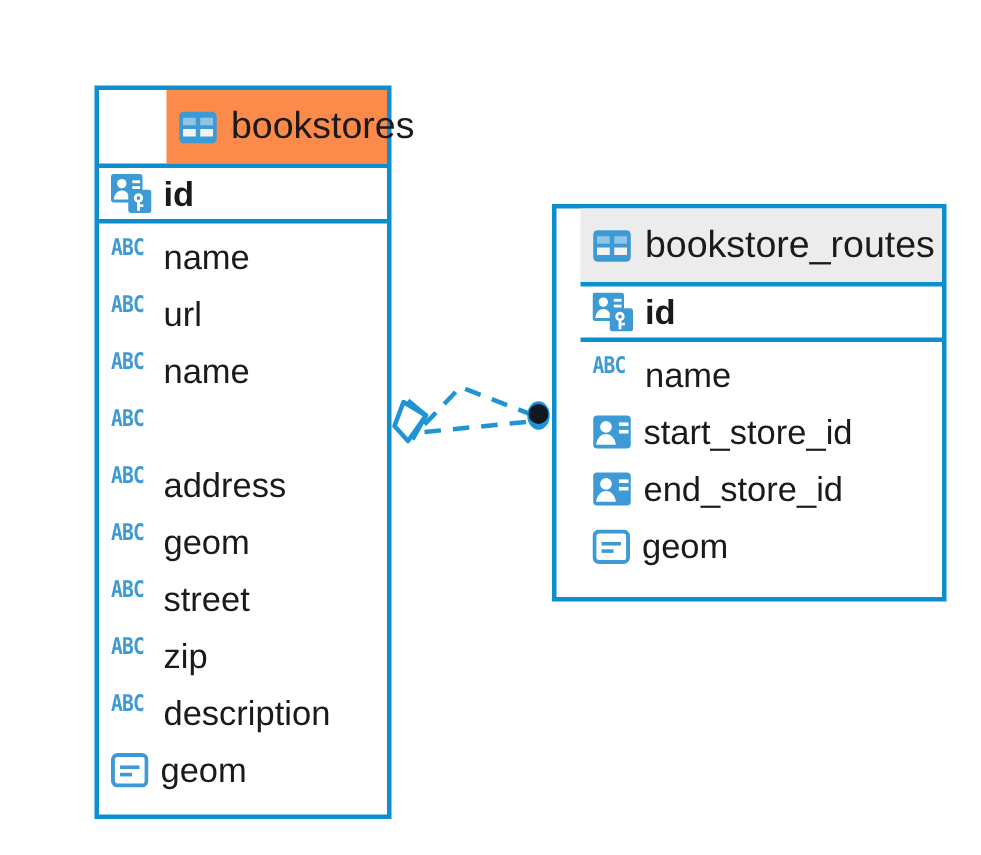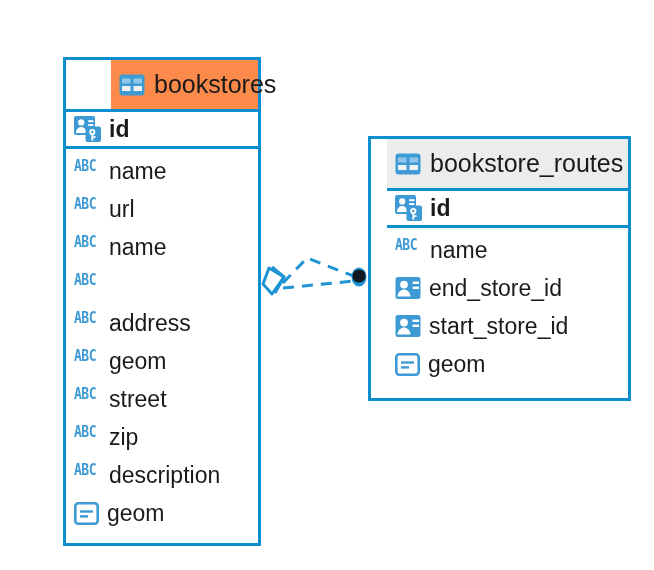--- a/index.html
+++ b/index.html
@@ -277,32 +277,32 @@
       </div>
 
       <div class="field-row">
         <svg class="icon icon-fk" viewBox="0 0 26 24">
           <rect x="0.5" y="1" width="25" height="22" rx="2.5" fill="#3d9ad4"></rect>
           <circle cx="9" cy="8.6" r="3.9" fill="#ffffff"></circle>
           <path d="M2.4 20.5 C3.2 15.4 6.2 13.4 9 13.4 C11.8 13.4 14.8 15.4 15.6 20.5 Z" fill="#ffffff"></path>
           <rect x="17.6" y="5.6" width="6.4" height="2.4" fill="#ffffff"></rect>
           <rect x="17.6" y="10.6" width="6.4" height="2.4" fill="#ffffff"></rect>
         </svg>
-        <div class="field-label">end_store_id</div>
+        <div class="field-label">start_store_id</div>
       </div>
 
       <div class="field-row">
         <svg class="icon icon-fk" viewBox="0 0 26 24">
           <rect x="0.5" y="1" width="25" height="22" rx="2.5" fill="#3d9ad4"></rect>
           <circle cx="9" cy="8.6" r="3.9" fill="#ffffff"></circle>
           <path d="M2.4 20.5 C3.2 15.4 6.2 13.4 9 13.4 C11.8 13.4 14.8 15.4 15.6 20.5 Z" fill="#ffffff"></path>
           <rect x="17.6" y="5.6" width="6.4" height="2.4" fill="#ffffff"></rect>
           <rect x="17.6" y="10.6" width="6.4" height="2.4" fill="#ffffff"></rect>
         </svg>
-        <div class="field-label">start_store_id</div>
+        <div class="field-label">end_store_id</div>
       </div>
 
       <div class="field-row">
         <svg class="icon icon-geom" viewBox="0 0 25 23">
           <rect x="1.3" y="1.3" width="22.4" height="20.4" rx="3" fill="none" stroke="#3d9ad4" stroke-width="2.6"></rect>
           <rect x="6" y="8.3" width="13" height="2.4" fill="#3d9ad4"></rect>
           <rect x="6" y="13.2" width="8" height="2.4" fill="#3d9ad4"></rect>
         </svg>
         <div class="field-label">geom</div>
       </div>

